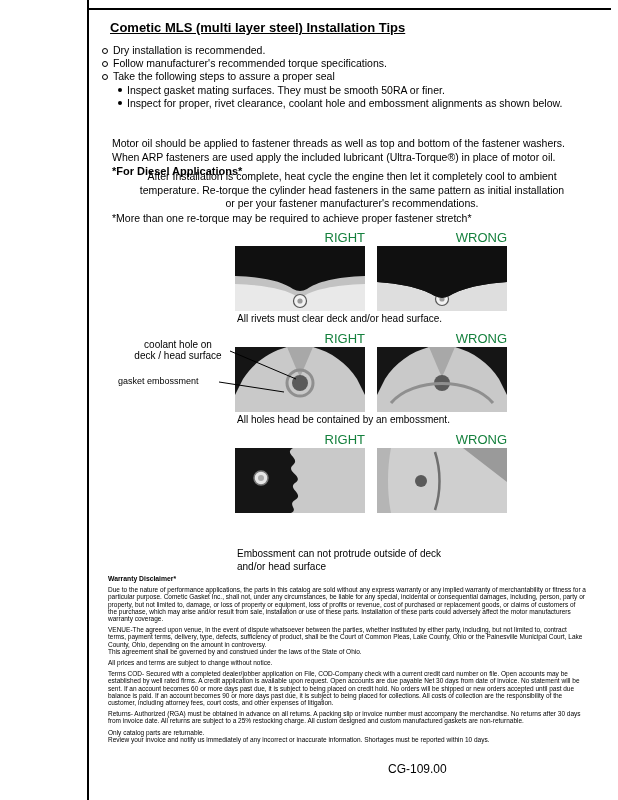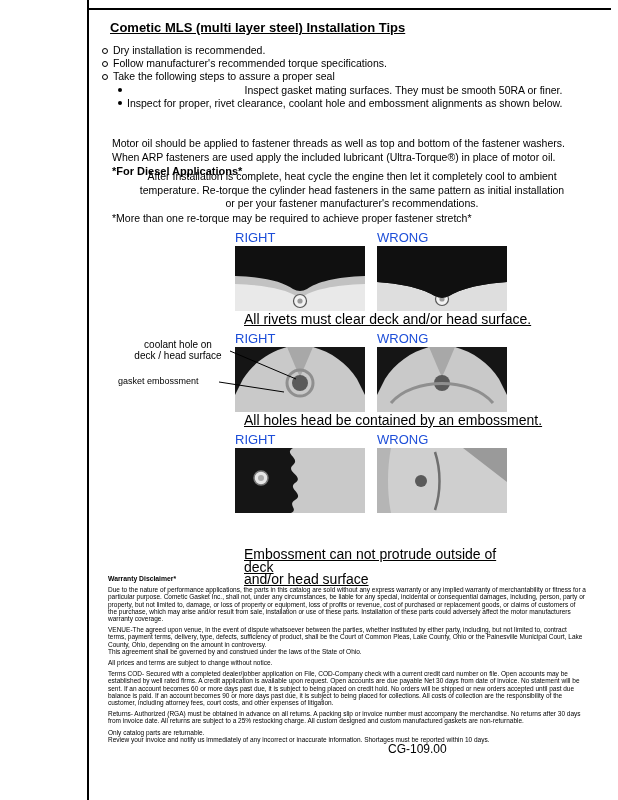--- a/index.html
+++ b/index.html
@@ -10,44 +10,44 @@
 
   .title{position:absolute;left:110px;top:20px;font-size:13px;font-weight:bold;
          text-decoration:underline;white-space:nowrap;}
 
   .bullets{position:absolute;left:102px;top:44px;font-size:10.5px;line-height:13.2px;}
   .b-row{display:flex;align-items:flex-start;}
   .marker-circle{width:4px;height:4px;border:1px solid #000;border-radius:50%;
                  margin:4px 5px 0 0;flex:none;}
   .marker-dot{width:4px;height:4px;background:#000;border-radius:50%;
               margin:4.5px 5px 0 0;flex:none;}
-  .sub{margin-left:16px;justify-content:space-between;}
+  .sub{margin-left:16px;}
 
   .diesel-h{position:absolute;left:112px;top:118px;font-size:11px;font-weight:bold;margin-top:47px;}
   .para{position:absolute;left:112px;width:480px;font-size:10.5px;line-height:13.5px;
         white-space:pre-line;}
   .para1{top:137px;}
   .para2{top:170px;text-align:center;}
   .note{position:absolute;left:112px;top:212px;font-size:10.5px;}
 
-  .dg-head{position:absolute;width:130px;text-align:left;font-size:13px;color:#1d4ed8;}
+  .dg-head{position:absolute;width:130px;text-align:right;font-size:13px;color:#15803d;}
   .dg-img{position:absolute;width:130px;height:65px;line-height:0;}
   .dg-img svg{display:block;}
-  .caption{position:absolute;left:244px;font-size:14px;line-height:12.5px;white-space:pre-line;text-decoration:underline;}
+  .caption{position:absolute;left:237px;font-size:10px;line-height:12.5px;white-space:pre-line;}
 
   .ann1{position:absolute;left:128px;top:340px;width:100px;font-size:10px;line-height:10.5px;
         text-align:center;white-space:pre-line;}
   .ann2{position:absolute;left:118px;top:376px;font-size:9px;white-space:nowrap;}
   .leaders{position:absolute;left:0;top:0;pointer-events:none;}
 
   .legal{position:absolute;left:108px;top:575px;width:478px;font-size:6.5px;line-height:7.2px;}
   .legal-h{font-weight:bold;font-size:6.8px;margin:0 0 4px 0;}
   .legal p{margin:0 0 4px 0;white-space:pre-line;}
 
-  .footer-code{position:absolute;left:388px;top:742px;font-size:12px;}
+  .footer-code{position:absolute;left:388px;top:762px;font-size:12px;}
 </style>
 </head>
 <body>
 
 <div class="page">
   <div class="rule-left"></div>
   <div class="rule-top"></div>
 
   <div class="title">Cometic MLS (multi layer steel) Installation Tips</div>
 

